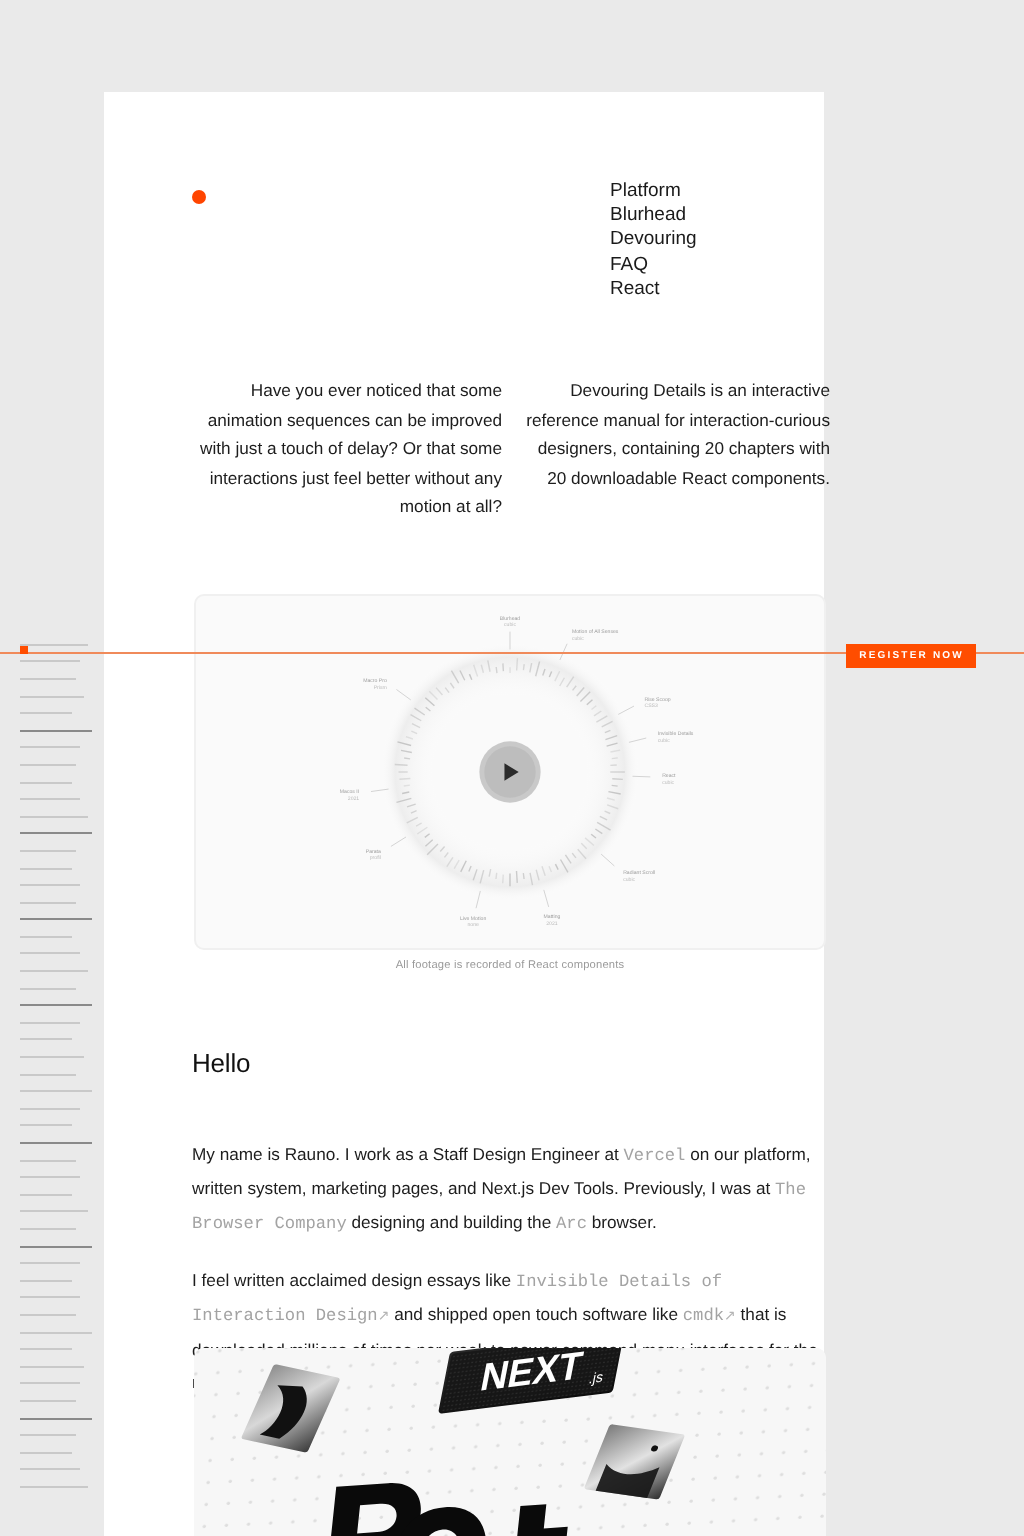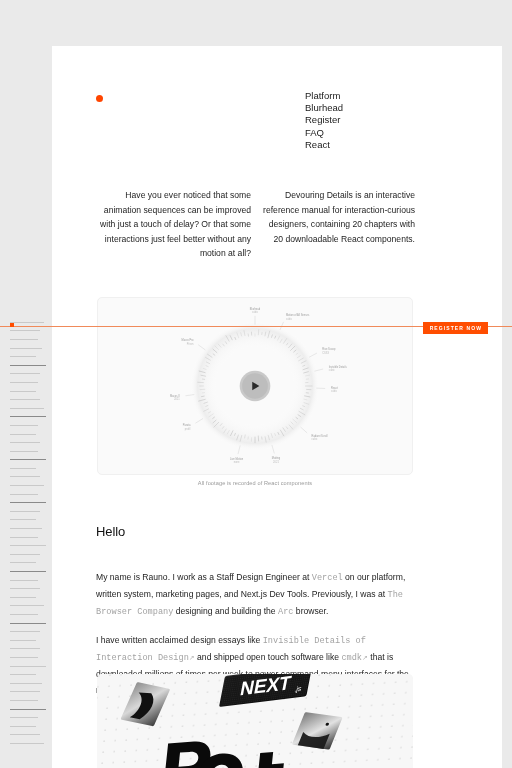--- a/index.html
+++ b/index.html
@@ -37,21 +37,21 @@
     background:#ff4d00; color:#ffffff;
     font-size:5px; letter-spacing:1.1px; font-weight:bold;
     padding:3px 6px 3px 7px; z-index:7;
     font-family:"Liberation Sans", sans-serif;
     white-space:nowrap;
   }
 
   
   .sheet {
     position:absolute; left:52px; top:46px;
-    width:450px; height:722px;
+    width:360px; height:722px;
     background:#ffffff;
   }
 
   
   .header { position:absolute; left:44px; top:44px; width:320px; }
   .logo-dot {
     position:absolute; left:0; top:5px;
     width:7px; height:7px; border-radius:50%; background:#ff4500;
   }
   .nav { position:absolute; left:209px; top:0; }
@@ -265,21 +265,21 @@
   <div class="orange-rule"></div>
   <div class="register-badge">REGISTER NOW</div>
 
   <div class="sheet">
 
     <div class="header">
       <div class="logo-dot"></div>
       <nav class="nav">
         <a class="nav-item" href="#">Platform</a>
         <a class="nav-item" href="#">Blurhead</a>
-        <a class="nav-item" href="#">Register</a>
+        <a class="nav-item" href="#">Devouring</a>
         <a class="nav-item" href="#">FAQ</a>
         <a class="nav-item" href="#">React</a>
       </nav>
     </div>
 
     <div class="intro">
       <div class="intro-col">
         <p>Have you ever noticed that some animation sequences can be improved with just a touch of delay? Or that some interactions just feel better without any motion at all?</p>
       </div>
       <div class="intro-col">
@@ -440,21 +440,21 @@
     <div class="figure-caption">All footage is recorded of React components</div>
 
     <div class="hello">
       <h2>Hello</h2>
 
       <p>
         <span>My name is Rauno. I work as a Staff Design Engineer at </span><a href="#">Vercel</a><span> on our platform, written system, marketing pages, and Next.js Dev Tools. Previously, I was at </span><a href="#">The Browser Company</a><span> designing and building the </span><a href="#">Arc</a><span> browser.</span>
       </p>
 
       <p>
-        <span>I have written acclaimed design essays like </span><a href="#">Invisible Details of Interaction Design</a><span class="ext">↗</span><span> and shipped open touch software like </span><a href="#">cmdk</a><span class="ext">↗</span><span> that is downloaded millions of times per week to power command menu interfaces for the most modern productivity apps on the web.</span>
+        <span>I feel written acclaimed design essays like </span><a href="#">Invisible Details of Interaction Design</a><span class="ext">↗</span><span> and shipped open touch software like </span><a href="#">cmdk</a><span class="ext">↗</span><span> that is downloaded millions of times per week to power command menu interfaces for the most modern productivity apps on the web.</span>
       </p>
     </div>
 
     <div class="hero-img">
       <svg viewBox="0 0 316 140" width="316" height="140">
         <defs>
           <pattern id="dots" width="11" height="11" patternUnits="userSpaceOnUse" patternTransform="skewX(-8) rotate(-3)">
             <circle cx="2" cy="2" r="0.85" fill="#dedede"></circle>
           </pattern>
           <linearGradient id="gmet1" x1="0" y1="0" x2="1" y2="1">

